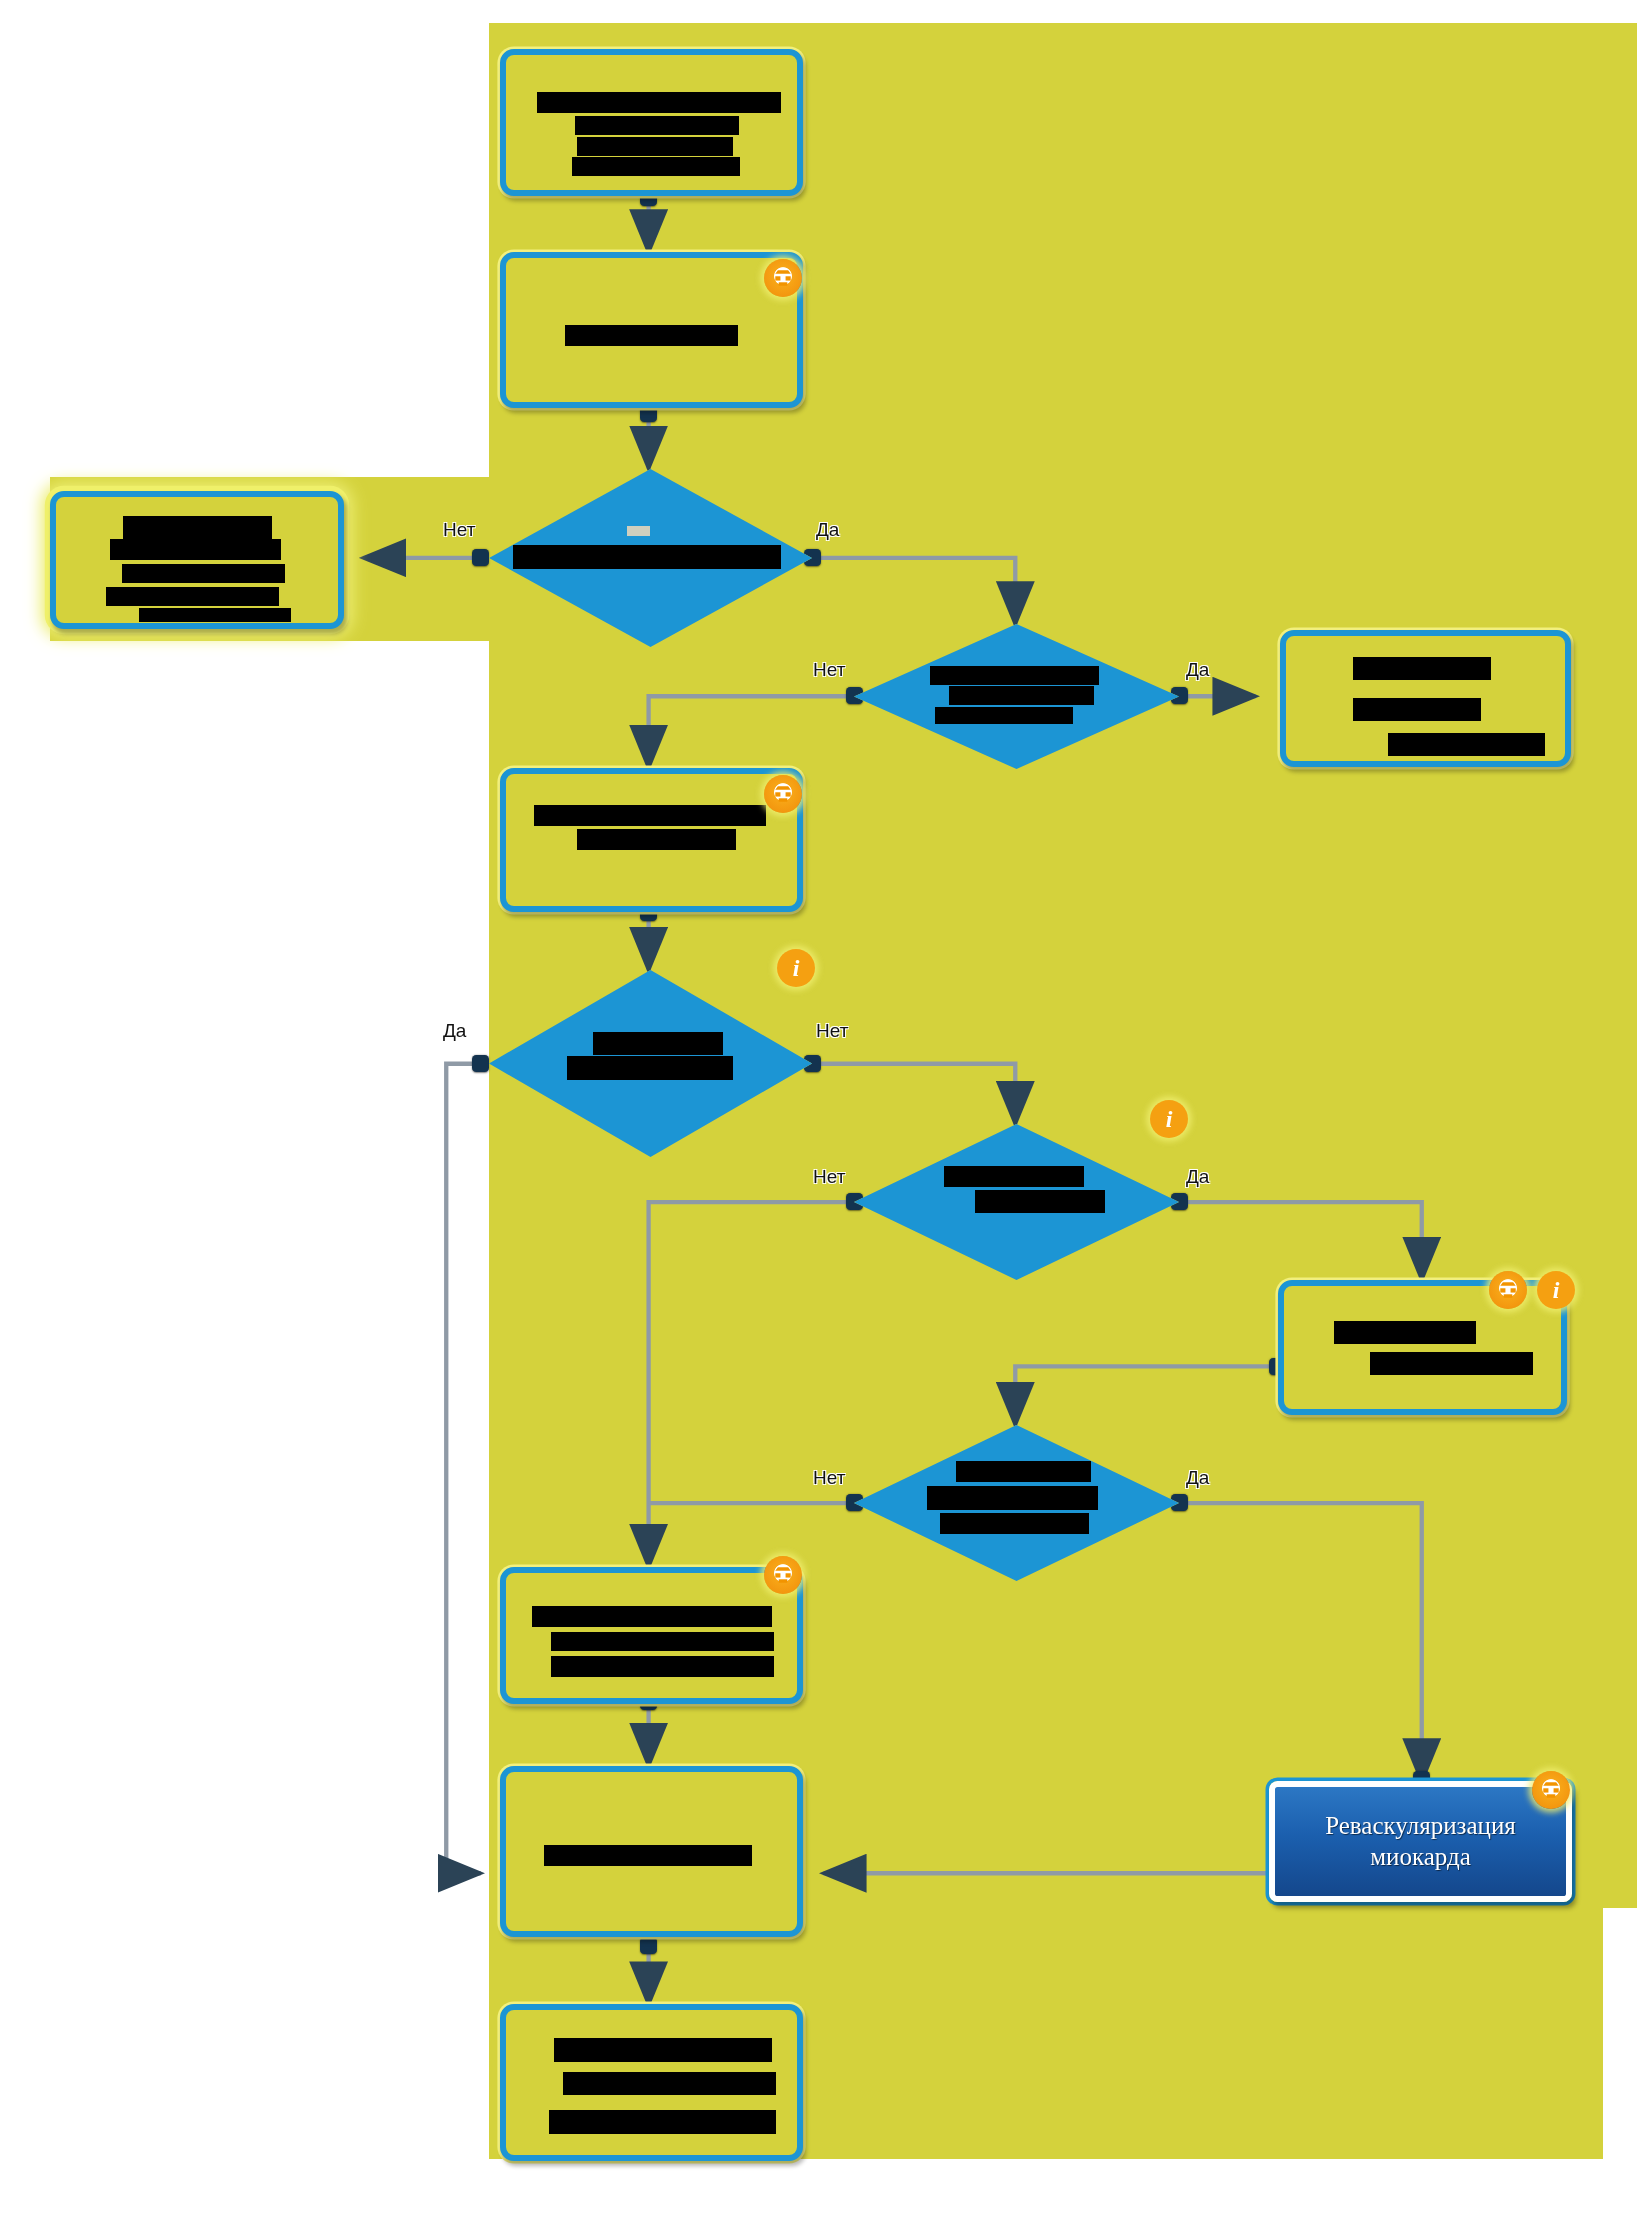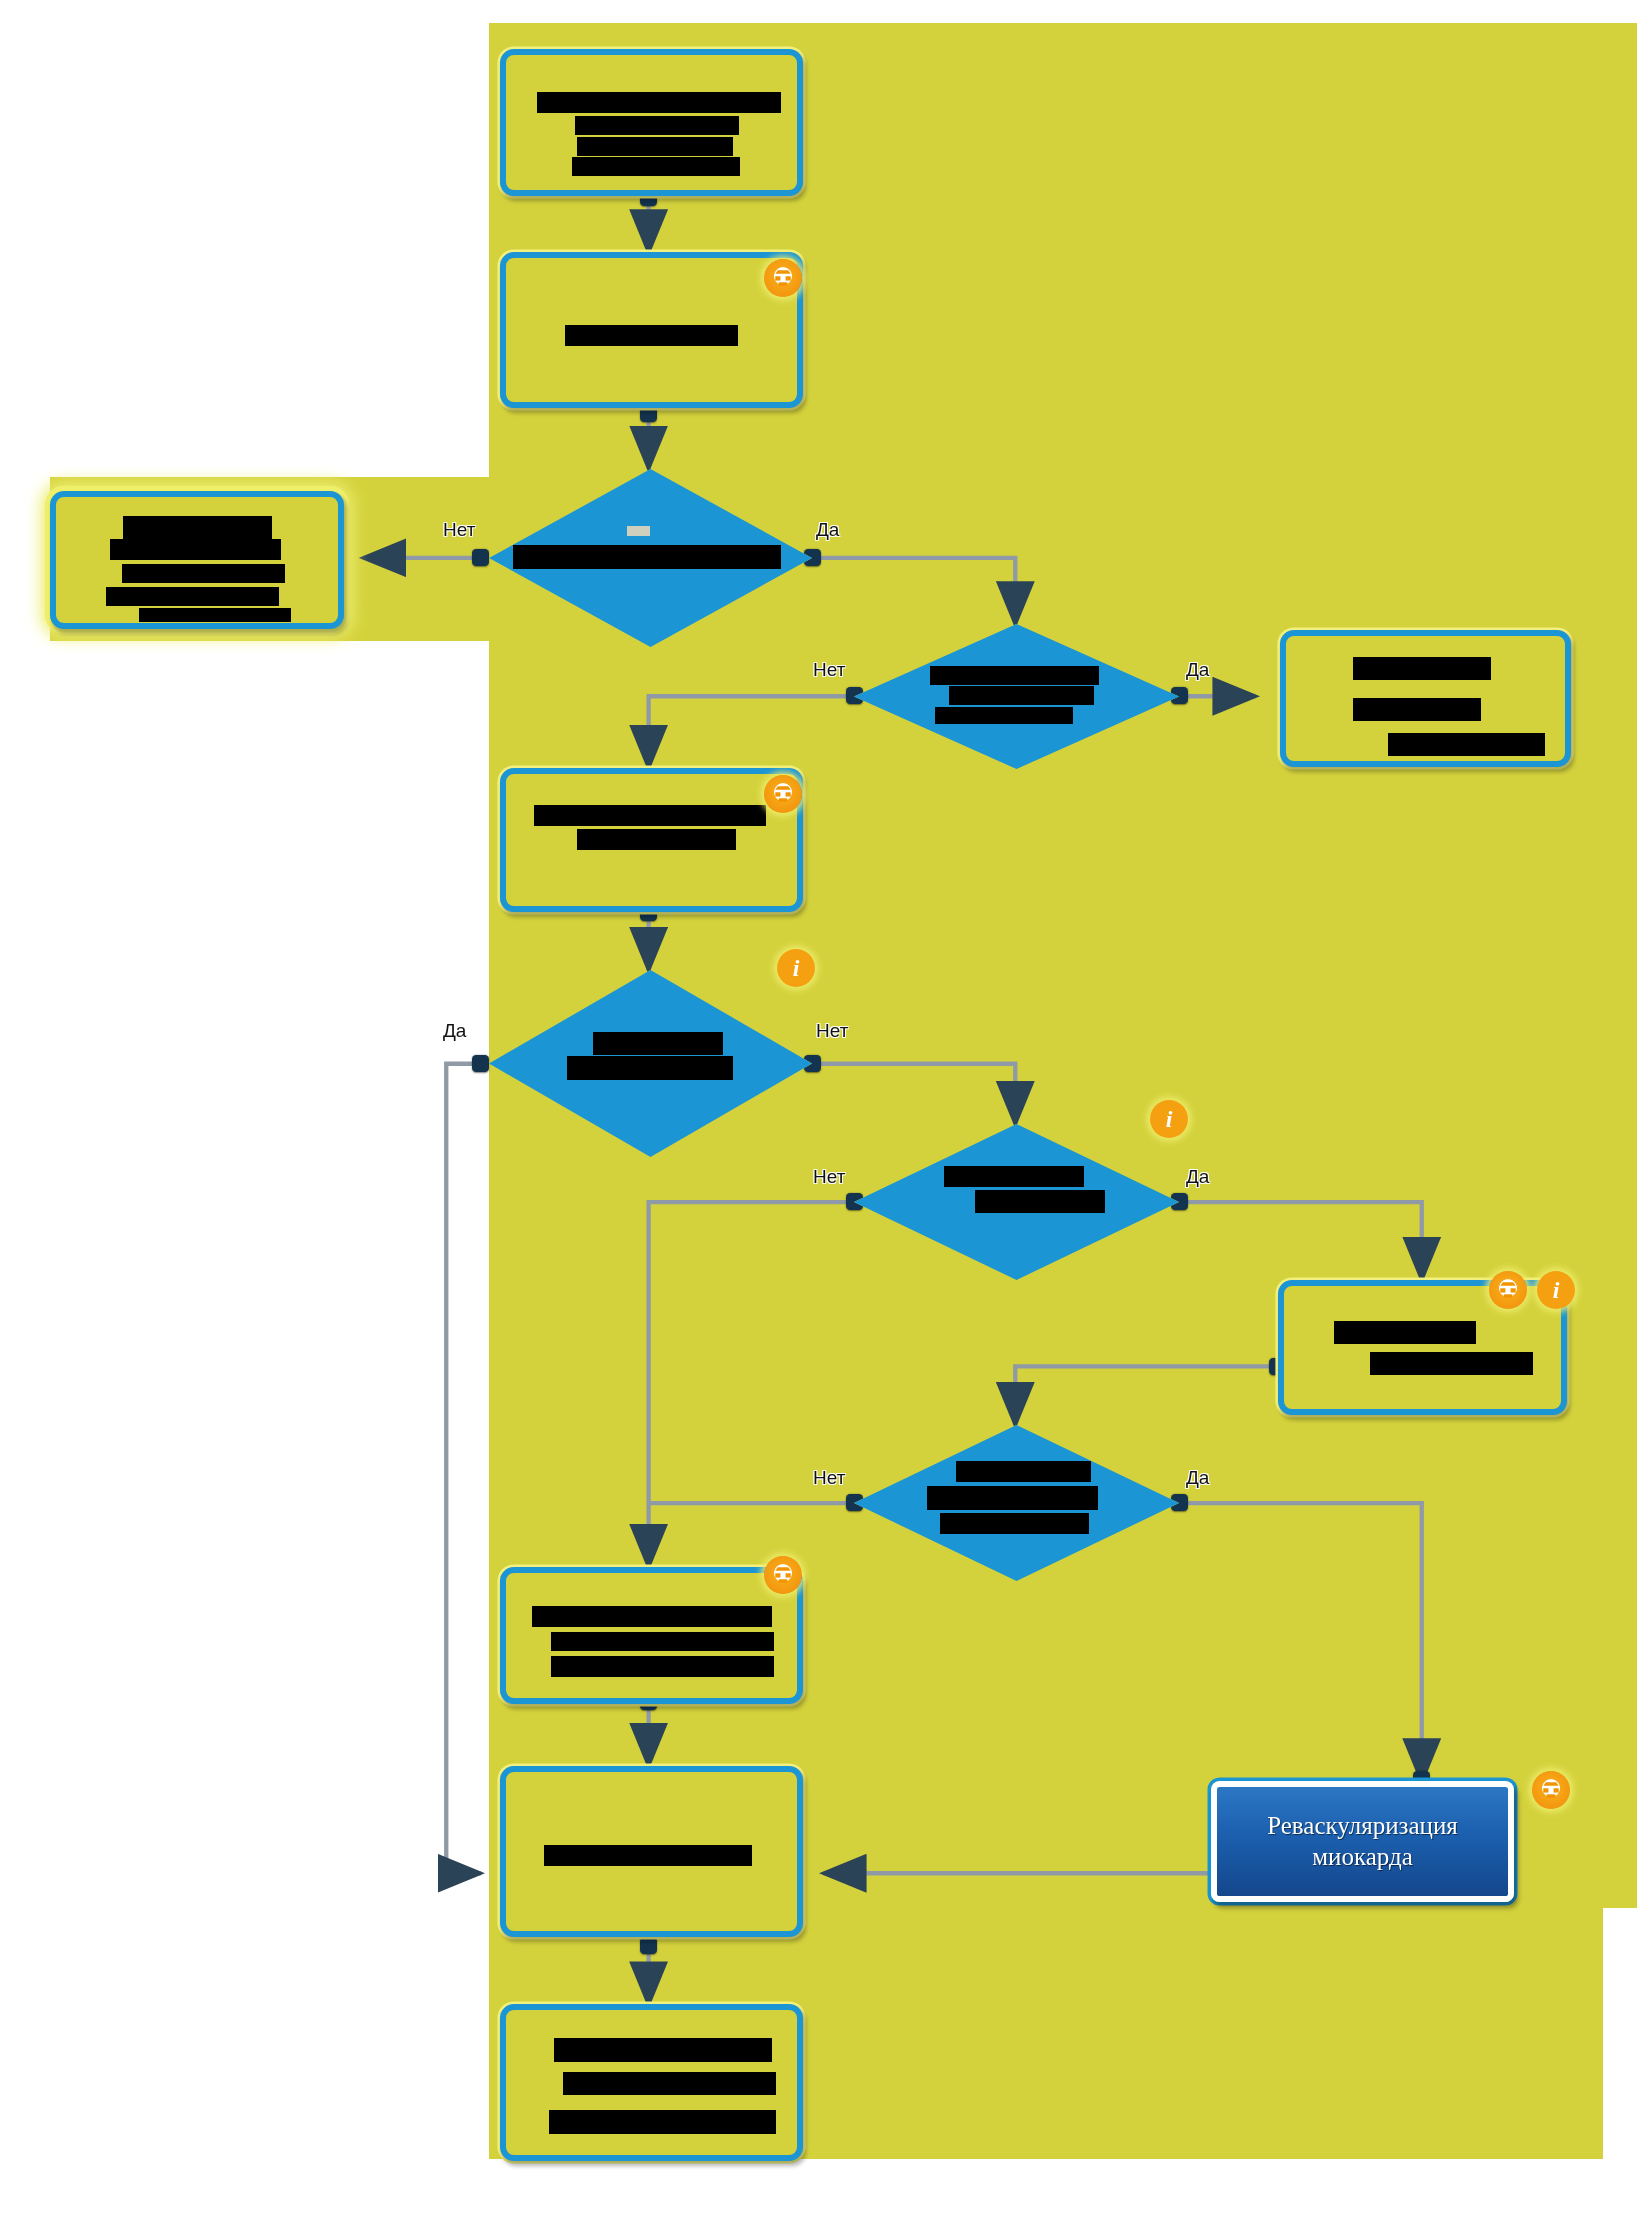--- a/index.html
+++ b/index.html
@@ -313,21 +313,21 @@
       <path d="M17 12 h6 v5 h-6 z" fill="#F29400"></path>
       <path d="M9 19 h10 v4 h-10 z" fill="#F29400"></path>
     </svg>
   </div>
 
   <div class="node" style="left:500px;top:1766px;width:303px;height:171px;">
     <span class="txt"></span>
     <span class="redact" style="left:38px;top:73px;width:208px;height:21px;"></span>
   </div>
 
-  <div class="node blue" style="left:1211px;top:1781px;width:303px;height:121px;justify-content:center;">
+  <div class="node blue" style="left:1269px;top:1781px;width:303px;height:121px;justify-content:center;">
     <span class="txt">
       <span>Реваскуляризация</span><br>
       <span>миокарда</span>
     </span>
   </div>
   <div class="badge pill" style="left:1532px;top:1771px;">
     <svg width="24" height="24" viewBox="0 0 28 28" aria-hidden="true">
       <path d="M5 9 h18 l-3 -4 h-12 z" fill="#F29400"></path>
       <path d="M5 12 h6 v5 h-6 z" fill="#F29400"></path>
       <path d="M17 12 h6 v5 h-6 z" fill="#F29400"></path>

